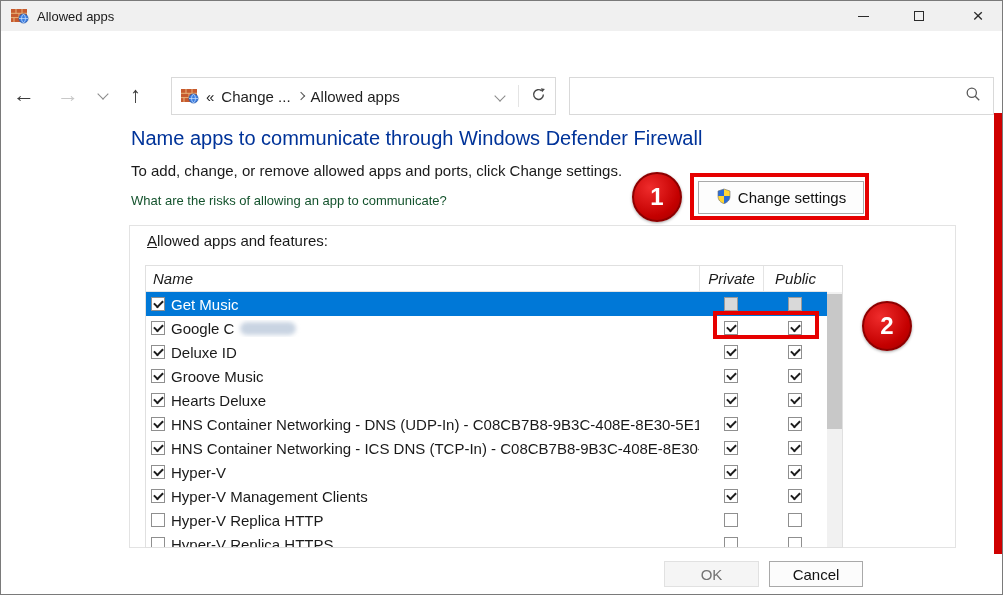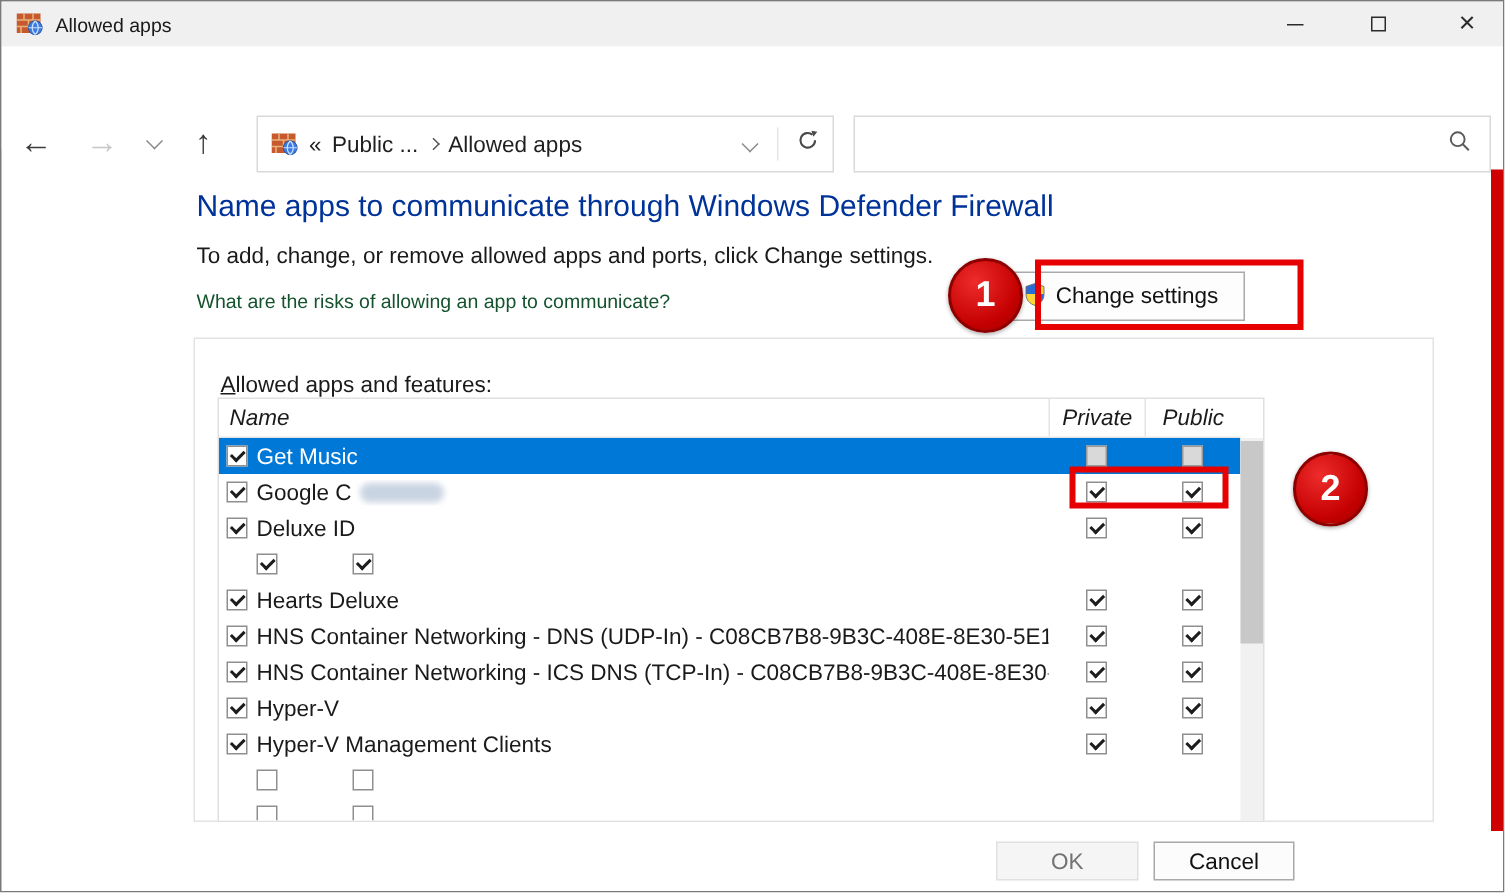--- a/index.html
+++ b/index.html
@@ -39,25 +39,25 @@
 
   .search-box { position:absolute; left:568px; top:46px; width:425px; height:38px; border:1px solid #d9d9d9; background:#fff; display:flex; align-items:center; padding:0 12px; }
   .search-box input { flex:1; border:none; outline:none; font:15px "Liberation Sans",sans-serif; color:#222; background:transparent; }
   .search-icon { flex:none; }
 
   
   .page-title { position:absolute; left:130px; top:126px; font-size:20px; color:#003399; }
   .page-desc  { position:absolute; left:130px; top:161px; font-size:15px; color:#1a1a1a; }
   .risks-link { position:absolute; left:130px; top:192px; font-size:13px; color:#14532d; cursor:pointer; }
 
-  .change-btn { position:absolute; left:663px; top:180px; width:166px; height:33px; background:#fdfdfd; border:1px solid #a9a9a9; display:flex; align-items:center; justify-content:center; gap:6px; font:15px "Liberation Sans",sans-serif; color:#111; cursor:pointer; }
+  .change-btn { position:absolute; left:697px; top:180px; width:166px; height:33px; background:#fdfdfd; border:1px solid #a9a9a9; display:flex; align-items:center; justify-content:center; gap:6px; font:15px "Liberation Sans",sans-serif; color:#111; cursor:pointer; }
 
   
   .group-panel { position:absolute; left:128px; top:224px; width:827px; height:323px; border:1px solid #e3e3e3; background:#fff; }
-  .group-label { position:absolute; left:17px; top:22px; font-size:15px; color:#1a1a1a; }
+  .group-label { position:absolute; left:17px; top:6px; font-size:15px; color:#1a1a1a; }
   .group-label::first-letter { text-decoration:underline; }
 
   .apps-list { position:absolute; left:15px; top:39px; width:698px; height:283px; border:1px solid #e0e0e0; background:#fff; overflow:hidden; }
   .list-header { display:flex; height:26px; border-bottom:1px solid #e4e4e4; width:681px; }
   .hdr { font-size:15px; color:#1a1a1a; display:flex; align-items:center;font-style:italic; }
   .hdr.name { flex:1; padding-left:7px; }
   .hdr.priv, .hdr.pub { width:64px; justify-content:center; border-left:1px solid #e4e4e4; }
 
   .rows { position:absolute; left:0; top:26px; width:681px; bottom:0; overflow:hidden; }
   .row { display:flex; align-items:center; height:24px; background:#fff; }
@@ -139,21 +139,21 @@
               <line x1="11" y1="1" x2="11" y2="5.3"></line>
             <line x1="8" y1="5.3" x2="8" y2="9.6"></line>
               <line x1="3" y1="9.6" x2="3" y2="14"></line>
               <line x1="13" y1="9.6" x2="13" y2="14"></line>
           </g>
           <circle cx="12.5" cy="10.5" r="4.6" fill="#3b7de0" stroke="#1e4f9e" stroke-width="0.6"></circle>
           <path d="M8 10.5h9 M12.5 6a6 6 0 0 1 0 9 M12.5 6a6 6 0 0 0 0 9" fill="none" stroke="#cfe2ff" stroke-width="0.7"></path>
         </svg>
       </span>
       <span class="bc-text bc-overflow">«</span>
-      <span class="bc-text">Public ...</span>
+      <span class="bc-text">Change ...</span>
       <span class="chev chev-right"></span>
       <span class="bc-text">Allowed apps</span>
       <span class="bc-spacer"></span>
       <span class="chev chev-down"></span>
       <span class="addr-divider"></span>
       <span>
         <svg width="15" height="15" viewBox="0 0 16 16">
           <path d="M13.2 8 A5.2 5.2 0 1 1 11.4 4.1" fill="none" stroke="#4a4a4a" stroke-width="1.5"></path>
           <polygon points="10.6,1.2 14.8,2.0 12.0,5.5" fill="#4a4a4a"></polygon>
         </svg>
@@ -238,20 +238,25 @@
 
     </div>
     <div class="cell priv">
               <span class="cb checked"></span>
             </div>
     <div class="cell pub">
               <span class="cb checked"></span>
             </div>
   </div>
           <div class="row">
+    <div class="cell name">
+      <span class="cb checked"></span>
+      <span class="row-label">Groove Music</span>
+
+    </div>
     <div class="cell priv">
               <span class="cb checked"></span>
             </div>
     <div class="cell pub">
               <span class="cb checked"></span>
             </div>
   </div>
           <div class="row">
     <div class="cell name">
       <span class="cb checked"></span>
@@ -311,28 +316,38 @@
 
     </div>
     <div class="cell priv">
               <span class="cb checked"></span>
             </div>
     <div class="cell pub">
               <span class="cb checked"></span>
             </div>
   </div>
           <div class="row">
-    <div class="cell priv">
-              <span class="cb"></span>
-            </div>
-    <div class="cell pub">
-              <span class="cb"></span>
-            </div>
-  </div>
-          <div class="row">
+    <div class="cell name">
+      <span class="cb"></span>
+      <span class="row-label">Hyper-V Replica HTTP</span>
+
+    </div>
+    <div class="cell priv">
+              <span class="cb"></span>
+            </div>
+    <div class="cell pub">
+              <span class="cb"></span>
+            </div>
+  </div>
+          <div class="row">
+    <div class="cell name">
+      <span class="cb"></span>
+      <span class="row-label">Hyper-V Replica HTTPS</span>
+
+    </div>
     <div class="cell priv">
               <span class="cb"></span>
             </div>
     <div class="cell pub">
               <span class="cb"></span>
             </div>
   </div>
         </div>
       <div class="scrollbar">
         <div class="scroll-thumb"></div>

